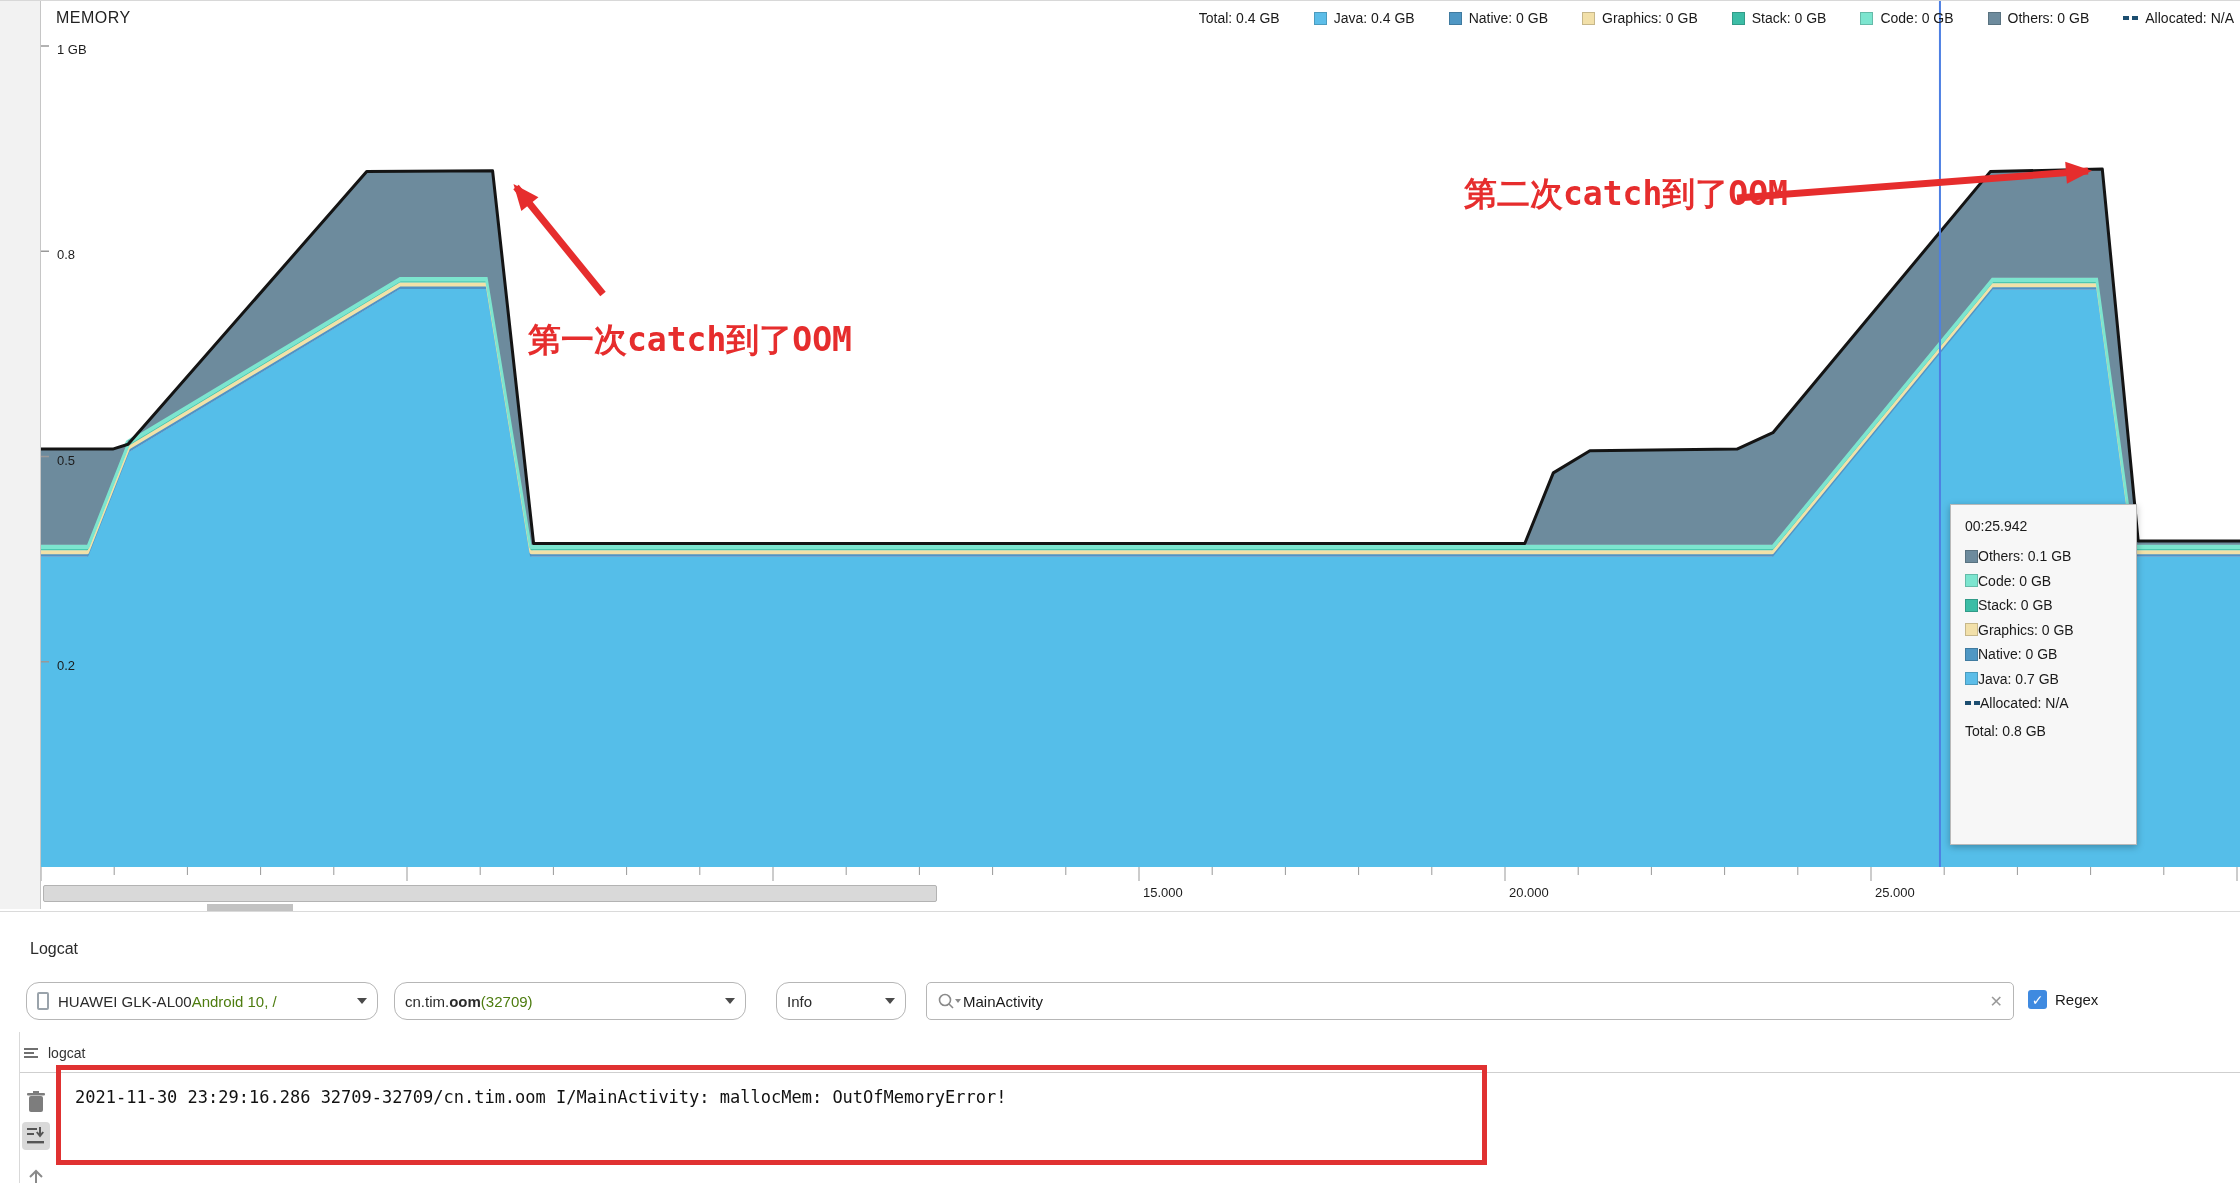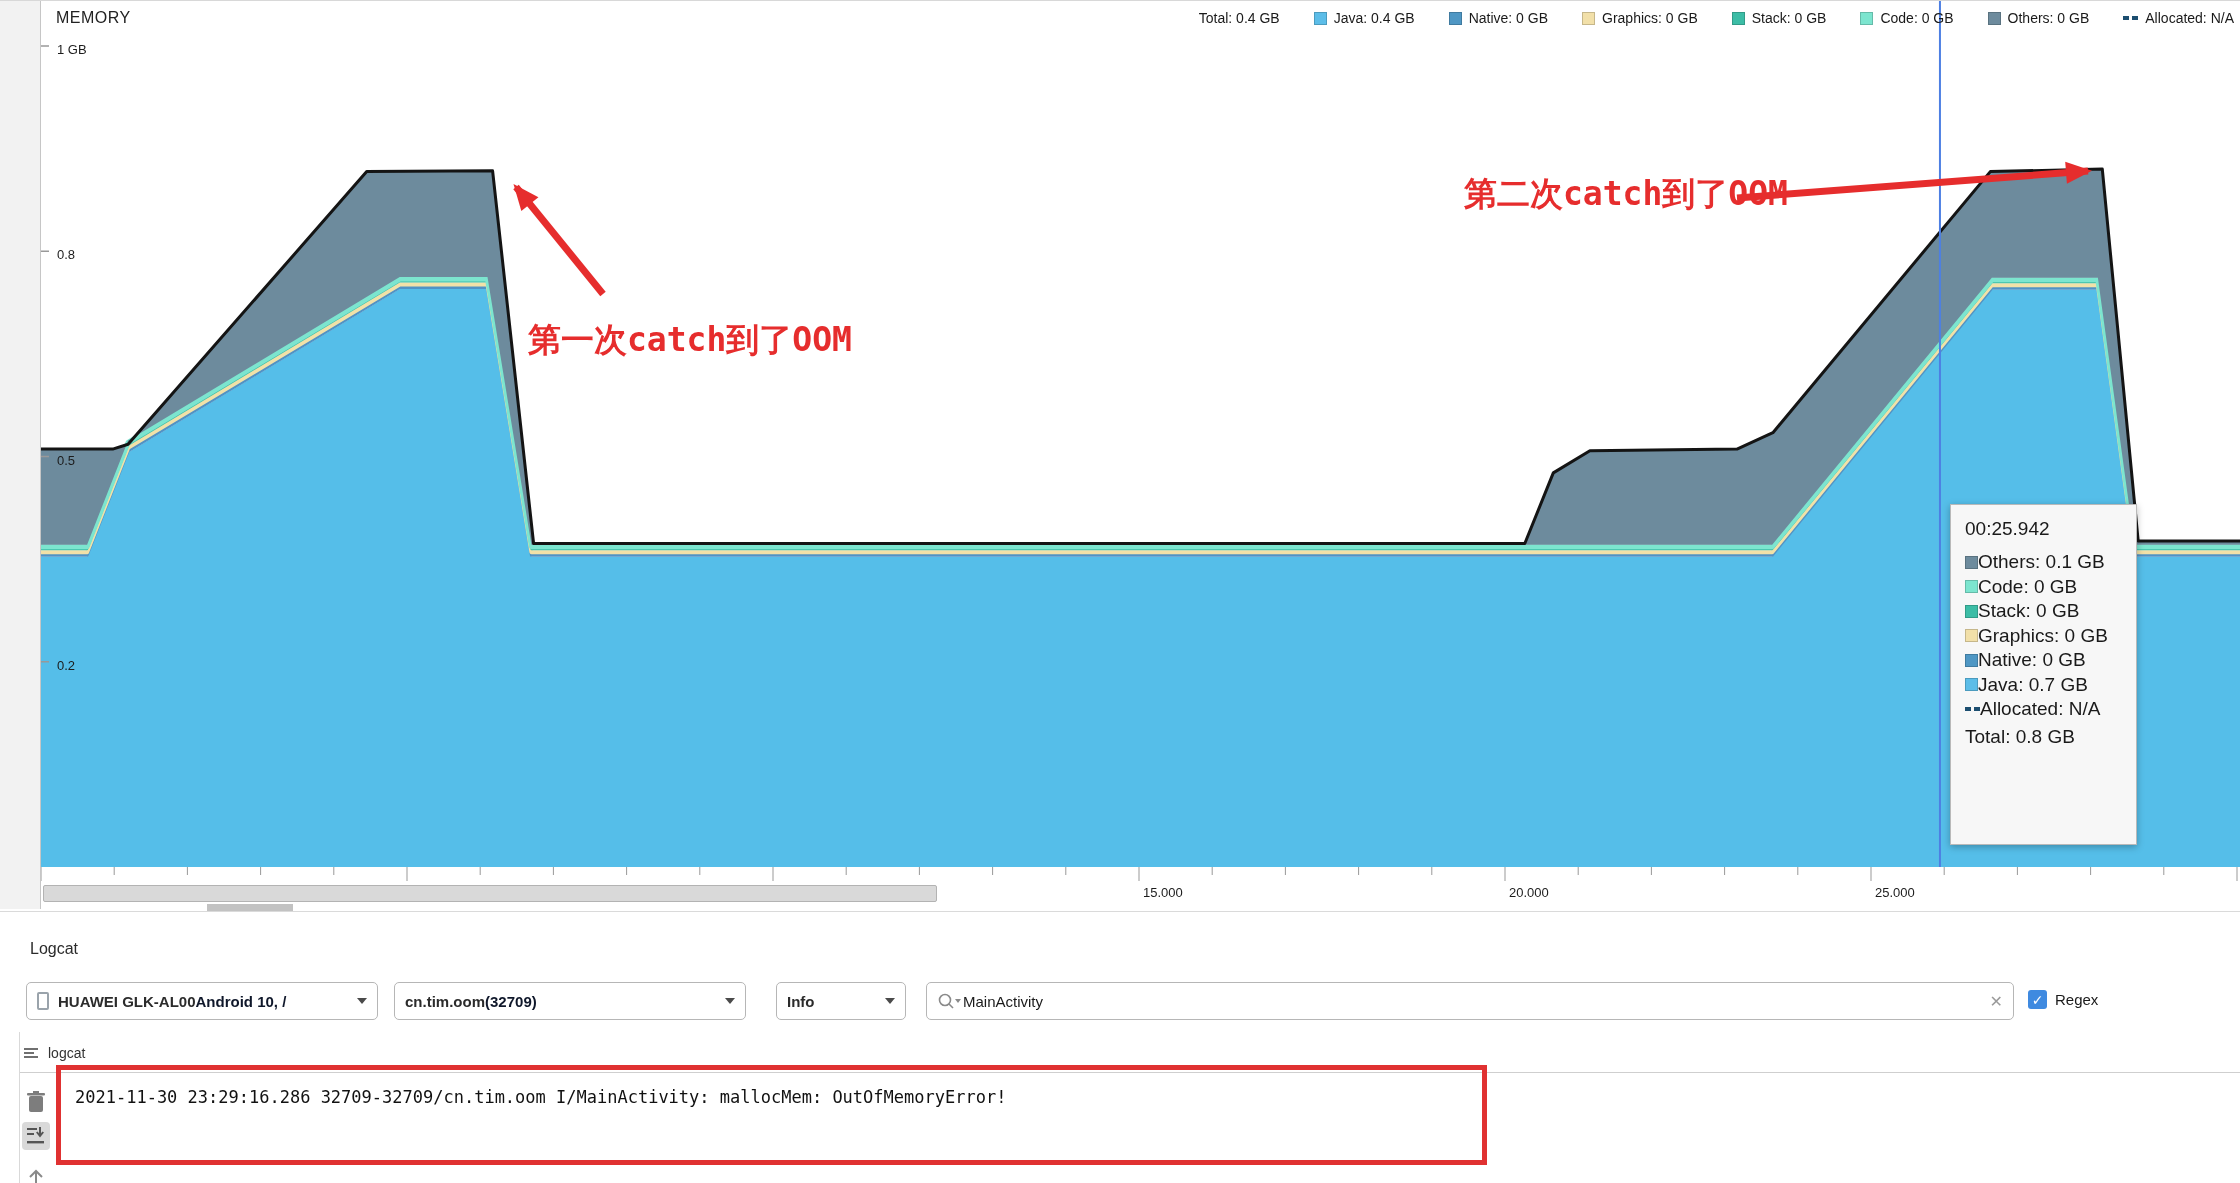--- a/index.html
+++ b/index.html
@@ -15,34 +15,34 @@
   .dash-swatch{display:flex;gap:3px;align-items:center;}
   .dash-swatch i{display:block;width:6px;height:4px;background:#1c4e70;}
   #chart-svg{position:absolute;left:0;top:0;}
   .ylab{position:absolute;font-size:13px;color:#1c1c1c;}
   .xlab{position:absolute;font-size:13px;color:#1c1c1c;}
   .anno{position:absolute;color:#e62d2d;font-size:33px;font-weight:600;white-space:nowrap;
     font-family:"DejaVu Sans Mono","Liberation Mono",monospace;}
   
   #tooltip{position:absolute;left:1950px;top:503px;width:187px;height:341px;background:#f7f7f7;
     border:1px solid #b9b9b9;box-shadow:0 2px 7px rgba(0,0,0,.28);box-sizing:border-box;
-    padding:13px 14px;font-size:19px;color:#1a1a1a;z-index:5;}
+    padding:13px 14px;font-size:14px;color:#1a1a1a;z-index:5;}
   #tooltip .tt-time{margin-bottom:10px;}
   .tt-row{display:flex;align-items:center;height:24.5px;text-align:center;}
   .tt-total{margin-top:3px;}
   
   #chart-hscroll{position:absolute;left:43px;top:884px;width:894px;height:17px;background:#d9d9d9;
     border:1px solid #b3b3b3;border-radius:2px;box-sizing:border-box;}
   #outer-thumb{position:absolute;left:207px;top:903px;width:86px;height:8px;background:#c2c2c2;}
   
   #logcat-panel{position:absolute;left:0;top:911px;width:2240px;height:272px;background:#fff;border-top:1px solid #dadada;}
   #logcat-title{position:absolute;left:30px;top:28px;font-size:16px;color:#2b2b2b;}
-  .combo{position:absolute;top:70px;height:38px;background:#fff;border:1px solid #b6b6b6;border-radius:5px;
-    box-sizing:border-box;display:flex;align-items:center;font-size:15px;color:#2b2b2b;padding:0 10px;font-weight:bold;}
-  .combo .muted{color:#0f172a;}
+  .combo{position:absolute;top:70px;height:38px;background:#fff;border:1px solid #b6b6b6;border-radius:13px;
+    box-sizing:border-box;display:flex;align-items:center;font-size:15px;color:#2b2b2b;padding:0 10px;}
+  .combo .muted{color:#4d7c0f;}
   .caret{width:0;height:0;border-left:5px solid transparent;border-right:5px solid transparent;
     border-top:6px solid #4a4a4a;margin-left:auto;}
   #device-combo{left:26px;width:352px;}
   #process-combo{left:394px;width:352px;}
   #level-combo{left:776px;width:130px;}
   #search-box{position:absolute;left:926px;top:70px;width:1088px;height:38px;background:#fff;border:1px solid #b6b6b6;
     border-radius:5px;box-sizing:border-box;display:flex;align-items:center;padding:0 10px;}
   #search-input{flex:1;border:none;outline:none;font-size:15px;color:#1a1a1a;background:transparent;
     font-family:"Liberation Sans",sans-serif;}
   #clear-icon{color:#9a9a9a;font-size:16px;margin-left:6px;}

